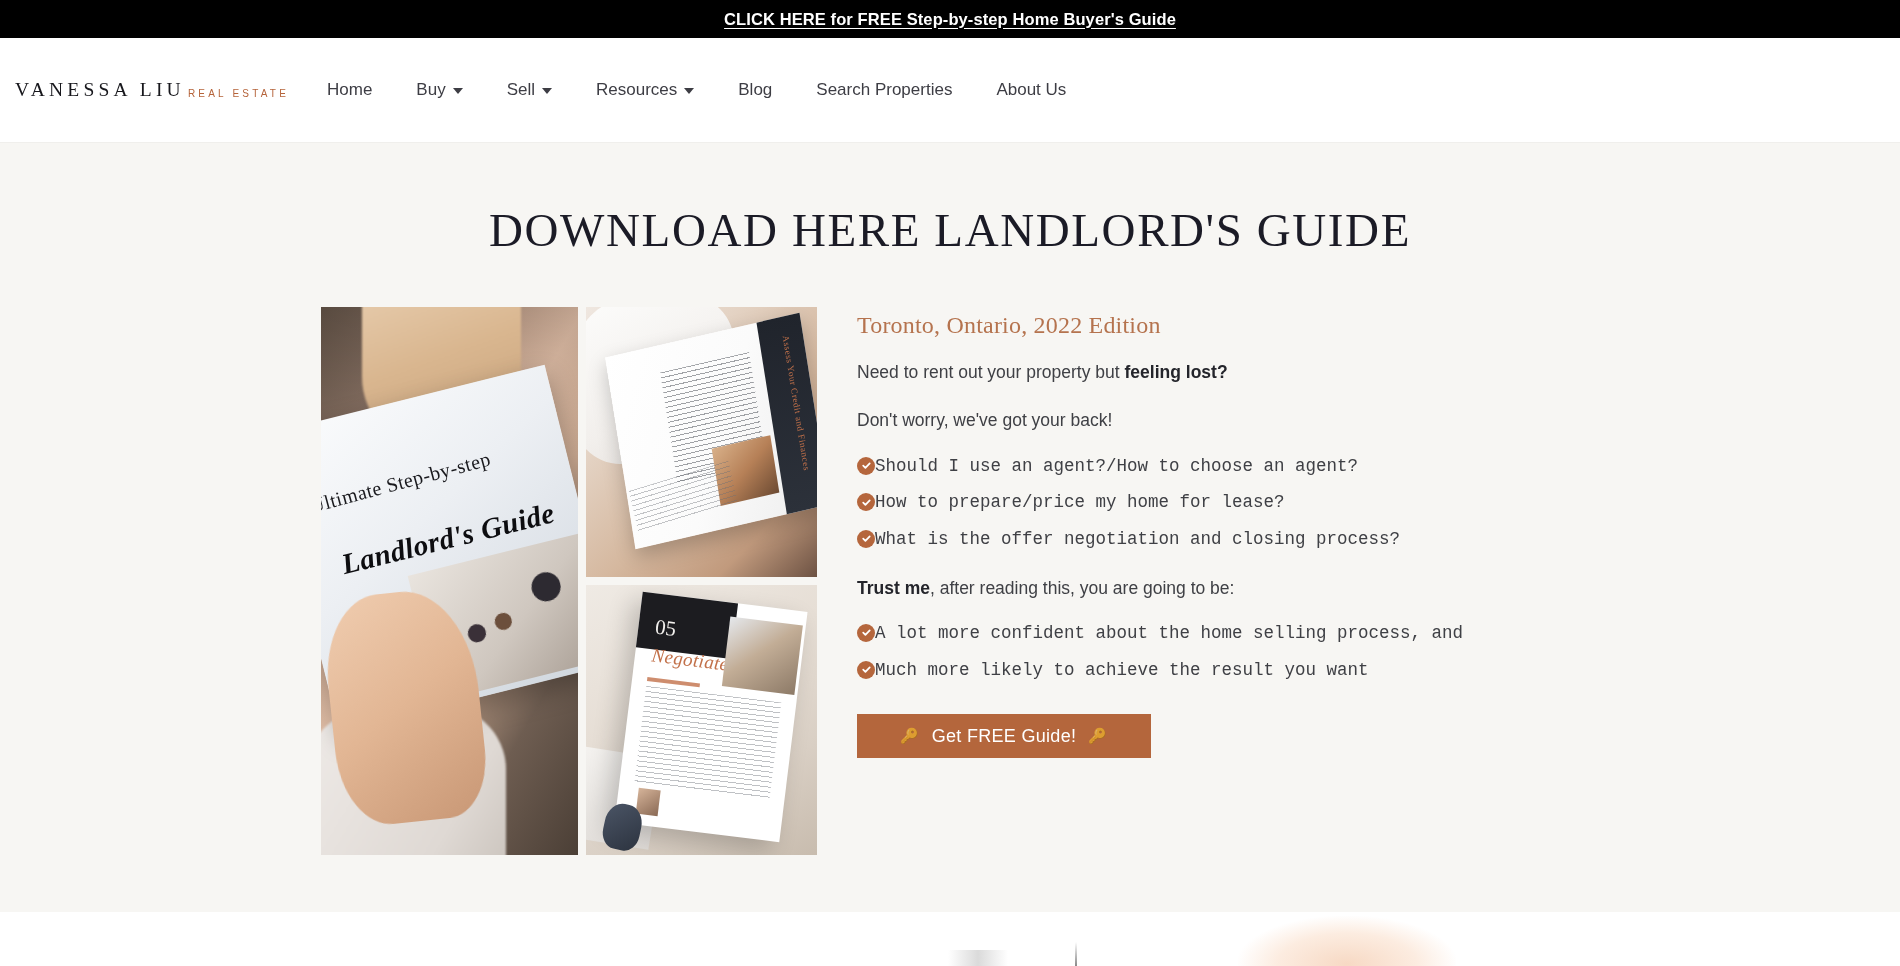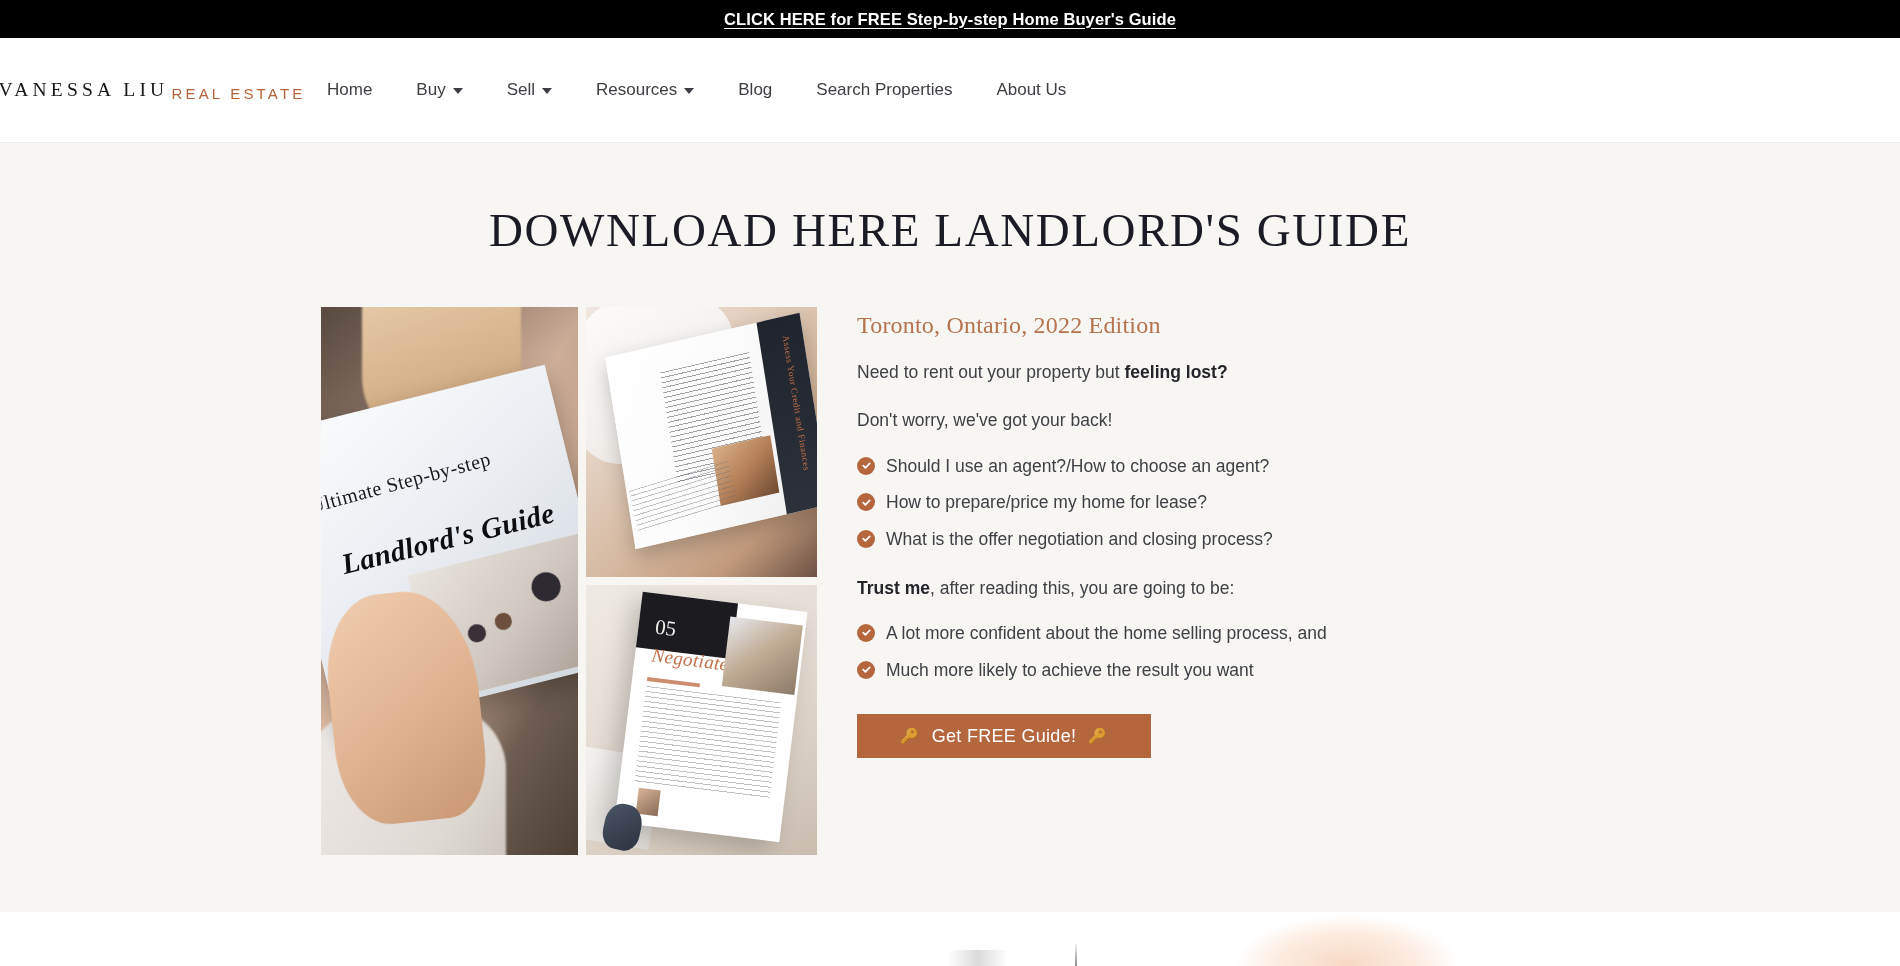--- a/index.html
+++ b/index.html
@@ -57,21 +57,21 @@
     font-family: "Liberation Serif", serif;
     font-size: 19.5px;
     letter-spacing: 4.2px;
     color: #17171c;
     white-space: nowrap;
     line-height: 1.1;
     padding-left: 4px;
   }
   .logo-sub {
     font-family: "Liberation Sans", sans-serif;
-    font-size: 15px;
+    font-size: 10px;
     letter-spacing: 3.2px;
     color: #b5633a;
     margin-top: 6px;
     padding-left: 3px;
     white-space: nowrap;
   }
 
   .main-nav {
     display: flex;
     align-items: center;
@@ -368,26 +368,26 @@
     color: #3f4045;
     margin-bottom: 20px;
     font-family: "Liberation Sans", sans-serif;
   }
   .copy-p b { color: #24252b; font-weight: bold; }
 
   .check-list { list-style: none; margin: 0 0 22px 0; }
   .check-item {
     display: flex;
     align-items: flex-start;
-    gap: 11px;
+    gap: 0;
     margin-bottom: 13px;
     font-size: 17.5px;
     color: #3f4045;
     line-height: 1.35;
-    font-family: Liberation Sans, sans-serif;
+    font-family: Liberation Mono, monospace;
   }
   .check-mark {
     flex: 0 0 auto;
     width: 18px; height: 18px;
     border-radius: 50%;
     background: #b5663c;
     display: flex;
     align-items: center;
     justify-content: center;
     margin-top: 2px;

